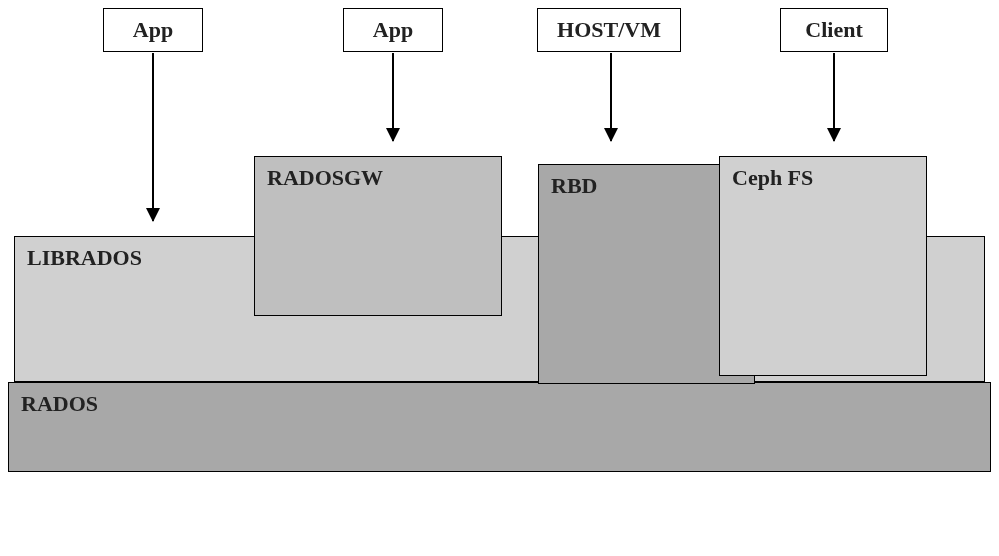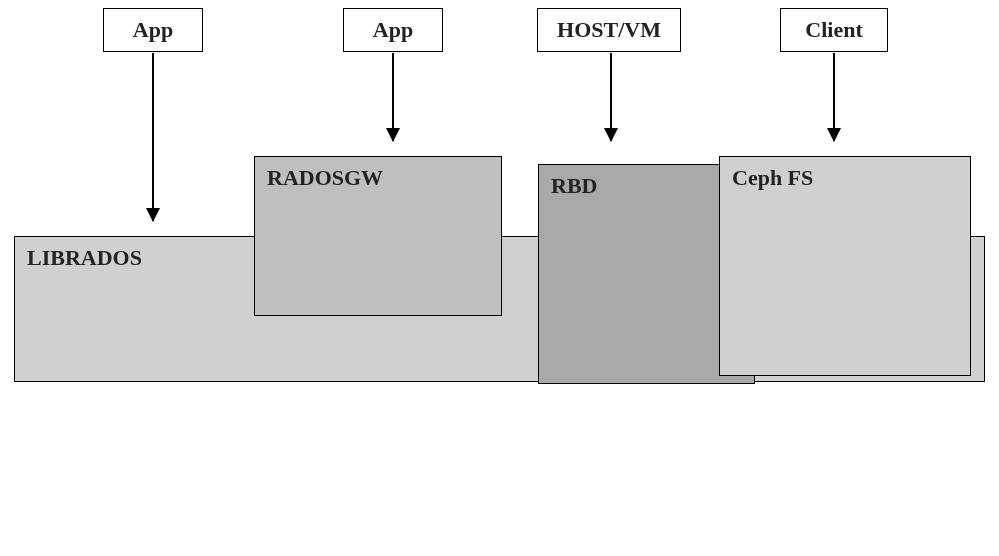--- a/index.html
+++ b/index.html
@@ -75,31 +75,34 @@
   </div>
   <div class="box top-box" style="left:780px; top:8px; width:108px; height:44px;">
     <span>Client</span>
   </div>
 
   <div class="arrow" style="left:152px; top:53px; height:168px;"></div>
   <div class="arrow" style="left:392px; top:53px; height:88px;"></div>
   <div class="arrow" style="left:610px; top:53px; height:88px;"></div>
   <div class="arrow" style="left:833px; top:53px; height:88px;"></div>
 
+  <div class="box dark-gray" style="left:8px; top:382px; width:983px; height:90px;">
+    <span>RADOS</span>
+  </div>
 
   <div class="box light-gray" style="left:14px; top:236px; width:971px; height:146px;">
     <span>LIBRADOS</span>
   </div>
 
   <div class="box mid-gray" style="left:254px; top:156px; width:248px; height:160px;">
     <span>RADOSGW</span>
   </div>
 
   <div class="box dark-gray" style="left:502px; top:164px; width:217px; height:220px;margin-left:36px;">
     <span>RBD</span>
   </div>
 
-  <div class="box light-gray" style="left:719px; top:156px; width:252px; height:220px;">
+  <div class="box light-gray" style="left:719px; top:156px; width:208px; height:220px;">
     <span>Ceph FS</span>
   </div>
 
 
 </div>
 
 </body></html>

